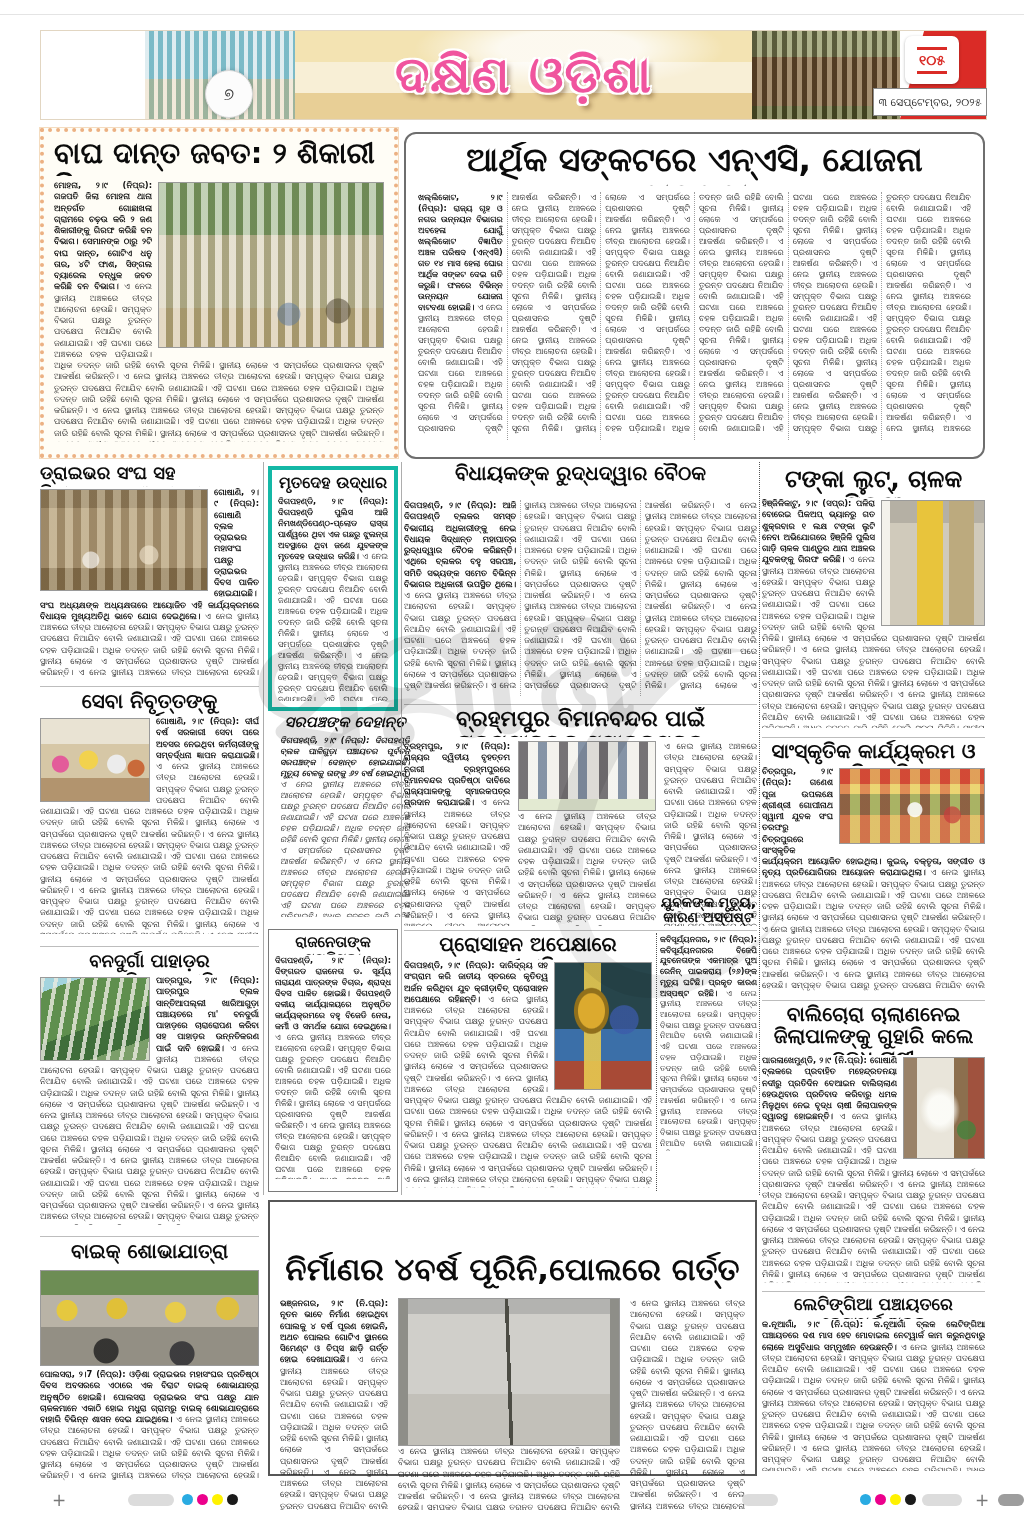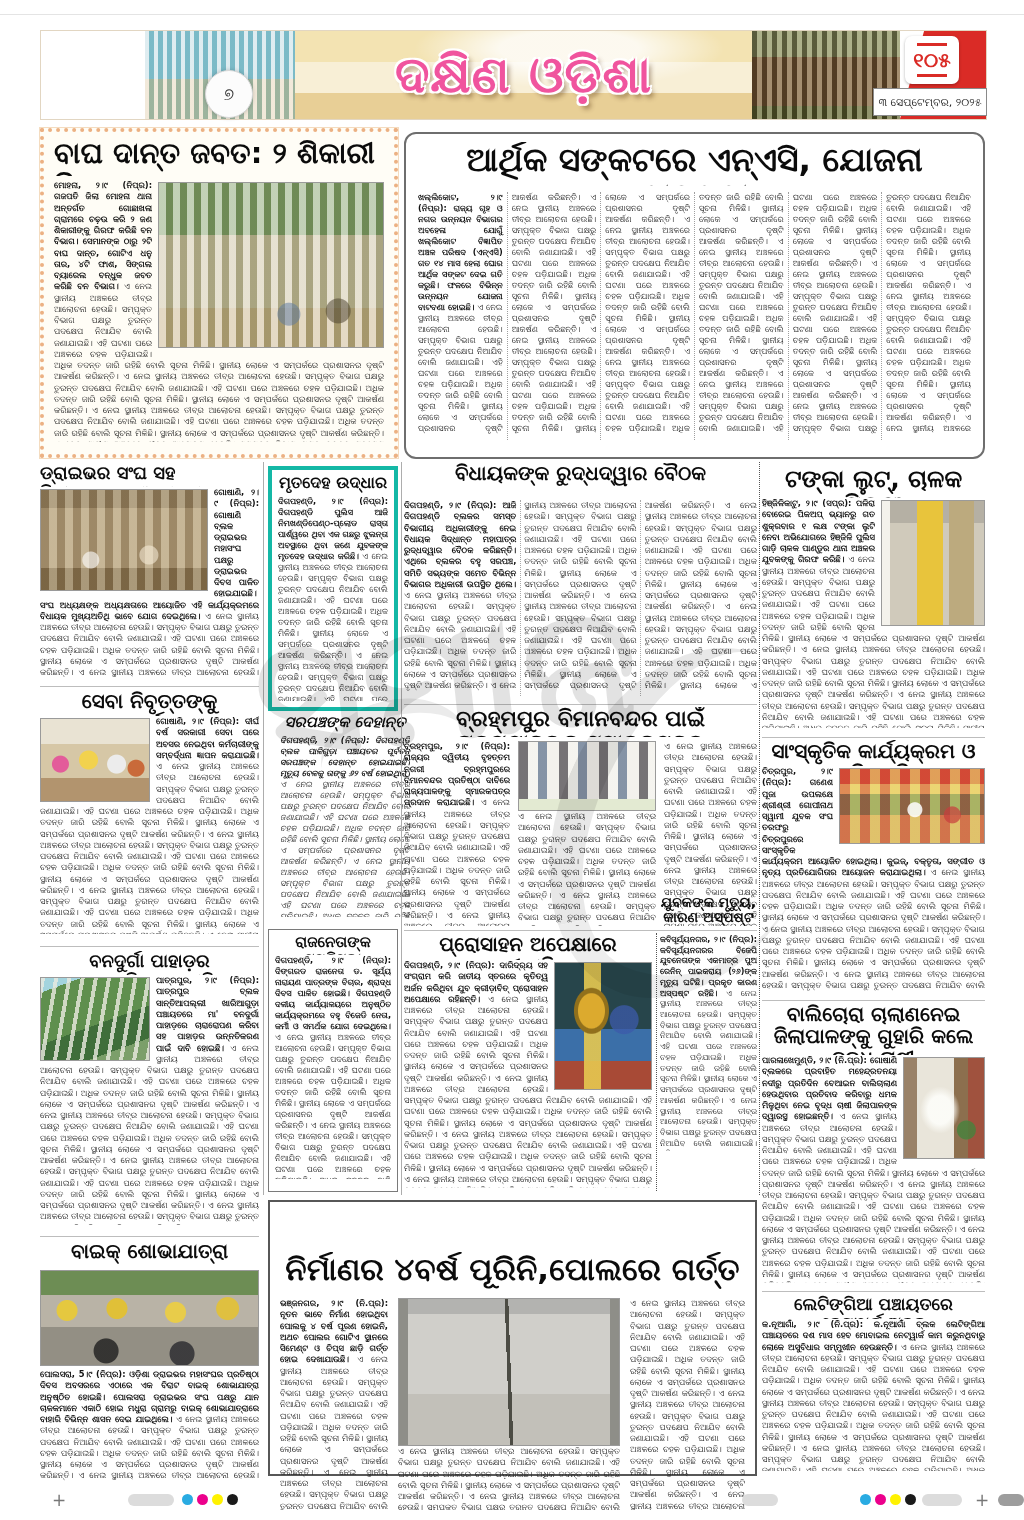--- a/index.html
+++ b/index.html
@@ -23,21 +23,21 @@
      repeating-linear-gradient(90deg, rgba(60,40,20,.55) 0 5px, rgba(220,200,170,.5) 5px 10px),
      linear-gradient(180deg,#7e9a6b 0 30%,#6d5435 30% 85%,#49622f 85%);}
   .m-red{width:86px;height:100%;background:#da2b26;clip-path:polygon(28% 0,100% 0,100% 100%,0 100%);}
   .m-title{font-size:50px;font-weight:bold;letter-spacing:1px;line-height:1;
      text-shadow:-2px -2px 0 #fff,2px -2px 0 #fff,-2px 2px 0 #fff,2px 2px 0 #fff,4px 5px 5px rgba(70,35,0,.45);}
   .page-circle{left:205px;top:70px;width:46px;height:46px;border-radius:50%;background:#fcfcfc;
      border:1px solid #d8d8d8;display:flex;align-items:center;justify-content:center;
      font-size:17px;color:#333;box-shadow:0 0 4px rgba(0,0,0,.2);}
   .logo-box{left:905px;top:36px;width:54px;height:48px;background:#fff;border-radius:7px;
      display:flex;flex-direction:column;align-items:center;justify-content:center;box-shadow:0 1px 3px rgba(0,0,0,.3);}
-  .logo-num{font-weight:bold;font-size:20px;}
+  .logo-num{font-weight:bold;font-size:14px;}
   .logo-bar{width:30px;height:3px;background:#da2b26;margin:2px 0;}
   .date-box{left:873px;top:88px;width:112px;height:26px;background:#fff;border:1px solid #8a8a8a;
      display:flex;align-items:center;justify-content:center;font-size:11px;color:#222;}
   .hairline-top{left:0;top:14px;width:1024px;height:1px;background:#e4e4e4;}
   
   .head{font-weight:bold;color:#0b0b0b;line-height:1.1;overflow:hidden;}
   .center{text-align:center;}
   .body{font-size:8.4px;line-height:1.34;text-align:justify;color:#262626;overflow:hidden;word-break:break-word;}
   .open{font-weight:bold;color:#111;}
   .photo{border:1px solid #9a9a9a;box-sizing:border-box;}
@@ -269,21 +269,21 @@
       <div class="photo p-hill fl"></div>
       <span class="open">ପାତ୍ରପୁର, ୨।୯ (ନିପ୍ର): ପାତ୍ରପୁର ବ୍ଲକ ସାନ୍ତିଆପଲ୍ଲୀ ଖାରିଆଗୁଡ଼ା ପଞ୍ଚାୟତରେ ମା' ବନଦୁର୍ଗା ପାହାଡ଼ରେ ଚାରାରୋପଣ କରିବା ସହ ପାହାଡ଼ର ଉନ୍ନତିକରଣ ପାଇଁ ଦାବି ହୋଇଛି।</span>
       <span>ଏ ନେଇ ସ୍ଥାନୀୟ ଅଞ୍ଚଳରେ ତୀବ୍ର ଆଲୋଚନା ହେଉଛି। ସମ୍ପୃକ୍ତ ବିଭାଗ ପକ୍ଷରୁ ତୁରନ୍ତ ପଦକ୍ଷେପ ନିଆଯିବ ବୋଲି ଜଣାଯାଇଛି। ଏହି ଘଟଣା ପରେ ଅଞ୍ଚଳରେ ଚହଳ ପଡ଼ିଯାଇଛି। ଅଧିକ ତଦନ୍ତ ଜାରି ରହିଛି ବୋଲି ସୂଚନା ମିଳିଛି। ସ୍ଥାନୀୟ ଲୋକେ ଏ ସମ୍ପର୍କରେ ପ୍ରଶାସନର ଦୃଷ୍ଟି ଆକର୍ଷଣ କରିଛନ୍ତି। ଏ ନେଇ ସ୍ଥାନୀୟ ଅଞ୍ଚଳରେ ତୀବ୍ର ଆଲୋଚନା ହେଉଛି। ସମ୍ପୃକ୍ତ ବିଭାଗ ପକ୍ଷରୁ ତୁରନ୍ତ ପଦକ୍ଷେପ ନିଆଯିବ ବୋଲି ଜଣାଯାଇଛି। ଏହି ଘଟଣା ପରେ ଅଞ୍ଚଳରେ ଚହଳ ପଡ଼ିଯାଇଛି। ଅଧିକ ତଦନ୍ତ ଜାରି ରହିଛି ବୋଲି ସୂଚନା ମିଳିଛି। ସ୍ଥାନୀୟ ଲୋକେ ଏ ସମ୍ପର୍କରେ ପ୍ରଶାସନର ଦୃଷ୍ଟି ଆକର୍ଷଣ କରିଛନ୍ତି। ଏ ନେଇ ସ୍ଥାନୀୟ ଅଞ୍ଚଳରେ ତୀବ୍ର ଆଲୋଚନା ହେଉଛି। ସମ୍ପୃକ୍ତ ବିଭାଗ ପକ୍ଷରୁ ତୁରନ୍ତ ପଦକ୍ଷେପ ନିଆଯିବ ବୋଲି ଜଣାଯାଇଛି। ଏହି ଘଟଣା ପରେ ଅଞ୍ଚଳରେ ଚହଳ ପଡ଼ିଯାଇଛି। ଅଧିକ ତଦନ୍ତ ଜାରି ରହିଛି ବୋଲି ସୂଚନା ମିଳିଛି। ସ୍ଥାନୀୟ ଲୋକେ ଏ ସମ୍ପର୍କରେ ପ୍ରଶାସନର ଦୃଷ୍ଟି ଆକର୍ଷଣ କରିଛନ୍ତି। ଏ ନେଇ ସ୍ଥାନୀୟ ଅଞ୍ଚଳରେ ତୀବ୍ର ଆଲୋଚନା ହେଉଛି। ସମ୍ପୃକ୍ତ ବିଭାଗ ପକ୍ଷରୁ ତୁରନ୍ତ ପଦକ୍ଷେପ ନିଆଯିବ ବୋଲି ଜଣାଯାଇଛି। ଏହି ଘଟଣା ପରେ ଅଞ୍ଚଳରେ ଚହଳ ପଡ଼ିଯାଇଛି। ଅଧିକ ତଦନ୍ତ ଜାରି ରହିଛି ବୋଲି ସୂଚନା ମିଳିଛି। ସ୍ଥାନୀୟ ଲୋକେ ଏ ସମ୍ପର୍କରେ ପ୍ରଶାସନର ଦୃଷ୍ଟି ଆକର୍ଷଣ କରିଛନ୍ତି। ଏ ନେଇ ସ୍ଥାନୀୟ ଅଞ୍ଚଳରେ ତୀବ୍ର ଆଲୋଚନା ହେଉଛି। ସମ୍ପୃକ୍ତ ବିଭାଗ ପକ୍ଷରୁ ତୁରନ୍ତ ପଦକ୍ଷେପ ନିଆଯିବ ବୋଲି ଜଣାଯାଇଛି। ଏହି ଘଟଣା ପରେ ଅଞ୍ଚଳରେ ଚହଳ ପଡ଼ିଯାଇଛି। ଅଧିକ ତଦନ୍ତ ଜାରି ରହିଛି ବୋଲି ସୂଚନା ମିଳିଛି। ସ୍ଥାନୀୟ ଲୋକେ ଏ ସମ୍ପର୍କରେ ପ୍ରଶାସନର ଦୃଷ୍ଟି ଆକର୍ଷଣ କରିଛନ୍ତି। ଏ ନେଇ ସ୍ଥାନୀୟ ଅଞ୍ଚଳରେ ତୀବ୍ର ଆଲୋଚନା ହେଉଛି। ସମ୍ପୃକ୍ତ ବିଭାଗ ପକ୍ଷରୁ ତୁରନ୍ତ ପଦକ୍ଷେପ ନିଆଯିବ ବୋଲି ଜଣାଯାଇଛି। ଏହି ଘଟଣା ପରେ ଅଞ୍ଚଳରେ ଚହଳ ପଡ଼ିଯାଇଛି। ଅଧିକ ତଦନ୍ତ ଜାରି ରହିଛି ବୋଲି ସୂଚନା ମିଳିଛି। ସ୍ଥାନୀୟ ଲୋକେ ଏ ସମ୍ପର୍କରେ ପ୍ରଶାସନର ଦୃଷ୍ଟି ଆକର୍ଷଣ କରିଛନ୍ତି। ଏ ନେଇ ସ୍ଥାନୀୟ ଅଞ୍ଚଳରେ ତୀବ୍ର ଆଲୋଚନା ହେଉଛି। ସମ୍ପୃକ୍ତ ବିଭାଗ ପକ୍ଷରୁ ତୁରନ୍ତ ପଦକ୍ଷେପ ନିଆଯିବ ବୋଲି ଜଣାଯାଇଛି। ଏହି ଘଟଣା ପରେ ଅଞ୍ଚଳରେ ଚହଳ ପଡ଼ିଯାଇଛି। ଅଧିକ ତଦନ୍ତ ଜାରି ରହିଛି ବୋଲି ସୂଚନା ମିଳିଛି। ସ୍ଥାନୀୟ ଲୋକେ ଏ ସମ୍ପର୍କରେ ପ୍ରଶାସନର ଦୃଷ୍ଟି ଆକର୍ଷଣ କରିଛନ୍ତି। ଏ ନେଇ ସ୍ଥାନୀୟ ଅଞ୍ଚଳରେ ତୀବ୍ର ଆଲୋଚନା ହେଉଛି। ସମ୍ପୃକ୍ତ ବିଭାଗ ପକ୍ଷରୁ ତୁରନ୍ତ ପଦକ୍ଷେପ ନିଆଯିବ ବୋଲି ଜଣାଯାଇଛି। ଏହି ଘଟଣା ପରେ ଅଞ୍ଚଳରେ ଚହଳ ପଡ଼ିଯାଇଛି। ଅଧିକ ତଦନ୍ତ ଜାରି ରହିଛି ବୋଲି ସୂଚନା ମିଳିଛି। ସ୍ଥାନୀୟ ଲୋକେ ଏ ସମ୍ପର୍କରେ ପ୍ରଶାସନର ଦୃଷ୍ଟି ଆକର୍ଷଣ କରିଛନ୍ତି।</span>
     </div>
   </div>
 
   <div class="abs" id="a9">
     <div class="head center">ବାଇକ୍ ଶୋଭାଯାତ୍ରା</div>
     <div class="photo p-bike" style="margin:3px 0;"></div>
     <div class="body">
-      <span class="open">ପୋଲସରା, 5।୯ (ନିପ୍ର): ଓଡ଼ିଶା ଡ୍ରାଇଭର ମହାସଂଘର ପ୍ରତିଷ୍ଠା ଦିବସ ଅବସରରେ ଏଠାରେ ଏକ ବିରାଟ ବାଇକ୍ ଶୋଭାଯାତ୍ରା ଅନୁଷ୍ଠିତ ହୋଇଛି। ପୋଲସରା ଡ୍ରାଇଭର ସଂଘ ପକ୍ଷରୁ ଯାନ ଚାଳକମାନେ ଏକାଠି ହୋଇ ମଧୁରା ଗ୍ରାମରୁ ବାଇକ୍ ଶୋଭାଯାତ୍ରାରେ ବାହାରି ବିଭିନ୍ନ ଶାସନ ଦେଇ ଯାଇଥିଲେ।</span>
+      <span class="open">ପୋଲସରା, ୨।7 (ନିପ୍ର): ଓଡ଼ିଶା ଡ୍ରାଇଭର ମହାସଂଘର ପ୍ରତିଷ୍ଠା ଦିବସ ଅବସରରେ ଏଠାରେ ଏକ ବିରାଟ ବାଇକ୍ ଶୋଭାଯାତ୍ରା ଅନୁଷ୍ଠିତ ହୋଇଛି। ପୋଲସରା ଡ୍ରାଇଭର ସଂଘ ପକ୍ଷରୁ ଯାନ ଚାଳକମାନେ ଏକାଠି ହୋଇ ମଧୁରା ଗ୍ରାମରୁ ବାଇକ୍ ଶୋଭାଯାତ୍ରାରେ ବାହାରି ବିଭିନ୍ନ ଶାସନ ଦେଇ ଯାଇଥିଲେ।</span>
       <span>ଏ ନେଇ ସ୍ଥାନୀୟ ଅଞ୍ଚଳରେ ତୀବ୍ର ଆଲୋଚନା ହେଉଛି। ସମ୍ପୃକ୍ତ ବିଭାଗ ପକ୍ଷରୁ ତୁରନ୍ତ ପଦକ୍ଷେପ ନିଆଯିବ ବୋଲି ଜଣାଯାଇଛି। ଏହି ଘଟଣା ପରେ ଅଞ୍ଚଳରେ ଚହଳ ପଡ଼ିଯାଇଛି। ଅଧିକ ତଦନ୍ତ ଜାରି ରହିଛି ବୋଲି ସୂଚନା ମିଳିଛି। ସ୍ଥାନୀୟ ଲୋକେ ଏ ସମ୍ପର୍କରେ ପ୍ରଶାସନର ଦୃଷ୍ଟି ଆକର୍ଷଣ କରିଛନ୍ତି। ଏ ନେଇ ସ୍ଥାନୀୟ ଅଞ୍ଚଳରେ ତୀବ୍ର ଆଲୋଚନା ହେଉଛି। ସମ୍ପୃକ୍ତ ବିଭାଗ ପକ୍ଷରୁ ତୁରନ୍ତ ପଦକ୍ଷେପ ନିଆଯିବ ବୋଲି ଜଣାଯାଇଛି। ଏହି ଘଟଣା ପରେ ଅଞ୍ଚଳରେ ଚହଳ ପଡ଼ିଯାଇଛି। ଅଧିକ ତଦନ୍ତ ଜାରି ରହିଛି ବୋଲି ସୂଚନା ମିଳିଛି। ସ୍ଥାନୀୟ ଲୋକେ ଏ ସମ୍ପର୍କରେ ପ୍ରଶାସନର ଦୃଷ୍ଟି ଆକର୍ଷଣ କରିଛନ୍ତି। ଏ ନେଇ ସ୍ଥାନୀୟ ଅଞ୍ଚଳରେ ତୀବ୍ର ଆଲୋଚନା ହେଉଛି। ସମ୍ପୃକ୍ତ ବିଭାଗ ପକ୍ଷରୁ ତୁରନ୍ତ ପଦକ୍ଷେପ ନିଆଯିବ ବୋଲି ଜଣାଯାଇଛି। ଏହି ଘଟଣା ପରେ ଅଞ୍ଚଳରେ ଚହଳ ପଡ଼ିଯାଇଛି। ଅଧିକ ତଦନ୍ତ ଜାରି ରହିଛି ବୋଲି ସୂଚନା ମିଳିଛି। ସ୍ଥାନୀୟ ଲୋକେ ଏ ସମ୍ପର୍କରେ ପ୍ରଶାସନର ଦୃଷ୍ଟି ଆକର୍ଷଣ କରିଛନ୍ତି। ଏ ନେଇ ସ୍ଥାନୀୟ ଅଞ୍ଚଳରେ ତୀବ୍ର ଆଲୋଚନା ହେଉଛି। ସମ୍ପୃକ୍ତ ବିଭାଗ ପକ୍ଷରୁ ତୁରନ୍ତ ପଦକ୍ଷେପ ନିଆଯିବ ବୋଲି ଜଣାଯାଇଛି। ଏହି ଘଟଣା ପରେ ଅଞ୍ଚଳରେ ଚହଳ ପଡ଼ିଯାଇଛି। ଅଧିକ ତଦନ୍ତ ଜାରି ରହିଛି ବୋଲି ସୂଚନା ମିଳିଛି। ସ୍ଥାନୀୟ ଲୋକେ ଏ ସମ୍ପର୍କରେ ପ୍ରଶାସନର ଦୃଷ୍ଟି ଆକର୍ଷଣ କରିଛନ୍ତି।</span>
     </div>
   </div>
 
   <div class="abs" id="a10">
     <div class="head center">ବିଧାୟକଙ୍କ ରୁଦ୍ଧଦ୍ୱାର ବୈଠକ</div>
     <div class="body">
       <span class="open">ଦିଗପହଣ୍ଡି, ୨।୯ (ନିପ୍ର): ଆଜି ଦିଗପହଣ୍ଡି ବ୍ଲକର ସମସ୍ତ ବିଭାଗୀୟ ଅଧିକାରୀଙ୍କୁ ନେଇ ବିଧାୟକ ସିଦ୍ଧାନ୍ତ ମହାପାତ୍ର ରୁଦ୍ଧଦ୍ୱାର ବୈଠକ କରିଛନ୍ତି। ଏଥିରେ ବ୍ଲକର ବହୁ ସରପଞ୍ଚ, ସମିତି ସଭ୍ୟଙ୍କ ସମେତ ବିଭିନ୍ନ ବିଭାଗର ଅଧିକାରୀ ଉପସ୍ଥିତ ଥିଲେ।</span>
       <span>ଏ ନେଇ ସ୍ଥାନୀୟ ଅଞ୍ଚଳରେ ତୀବ୍ର ଆଲୋଚନା ହେଉଛି। ସମ୍ପୃକ୍ତ ବିଭାଗ ପକ୍ଷରୁ ତୁରନ୍ତ ପଦକ୍ଷେପ ନିଆଯିବ ବୋଲି ଜଣାଯାଇଛି। ଏହି ଘଟଣା ପରେ ଅଞ୍ଚଳରେ ଚହଳ ପଡ଼ିଯାଇଛି। ଅଧିକ ତଦନ୍ତ ଜାରି ରହିଛି ବୋଲି ସୂଚନା ମିଳିଛି। ସ୍ଥାନୀୟ ଲୋକେ ଏ ସମ୍ପର୍କରେ ପ୍ରଶାସନର ଦୃଷ୍ଟି ଆକର୍ଷଣ କରିଛନ୍ତି। ଏ ନେଇ ସ୍ଥାନୀୟ ଅଞ୍ଚଳରେ ତୀବ୍ର ଆଲୋଚନା ହେଉଛି। ସମ୍ପୃକ୍ତ ବିଭାଗ ପକ୍ଷରୁ ତୁରନ୍ତ ପଦକ୍ଷେପ ନିଆଯିବ ବୋଲି ଜଣାଯାଇଛି। ଏହି ଘଟଣା ପରେ ଅଞ୍ଚଳରେ ଚହଳ ପଡ଼ିଯାଇଛି। ଅଧିକ ତଦନ୍ତ ଜାରି ରହିଛି ବୋଲି ସୂଚନା ମିଳିଛି। ସ୍ଥାନୀୟ ଲୋକେ ଏ ସମ୍ପର୍କରେ ପ୍ରଶାସନର ଦୃଷ୍ଟି ଆକର୍ଷଣ କରିଛନ୍ତି। ଏ ନେଇ ସ୍ଥାନୀୟ ଅଞ୍ଚଳରେ ତୀବ୍ର ଆଲୋଚନା ହେଉଛି। ସମ୍ପୃକ୍ତ ବିଭାଗ ପକ୍ଷରୁ ତୁରନ୍ତ ପଦକ୍ଷେପ ନିଆଯିବ ବୋଲି ଜଣାଯାଇଛି। ଏହି ଘଟଣା ପରେ ଅଞ୍ଚଳରେ ଚହଳ ପଡ଼ିଯାଇଛି। ଅଧିକ ତଦନ୍ତ ଜାରି ରହିଛି ବୋଲି ସୂଚନା ମିଳିଛି। ସ୍ଥାନୀୟ ଲୋକେ ଏ ସମ୍ପର୍କରେ ପ୍ରଶାସନର ଦୃଷ୍ଟି ଆକର୍ଷଣ କରିଛନ୍ତି। ଏ ନେଇ ସ୍ଥାନୀୟ ଅଞ୍ଚଳରେ ତୀବ୍ର ଆଲୋଚନା ହେଉଛି। ସମ୍ପୃକ୍ତ ବିଭାଗ ପକ୍ଷରୁ ତୁରନ୍ତ ପଦକ୍ଷେପ ନିଆଯିବ ବୋଲି ଜଣାଯାଇଛି। ଏହି ଘଟଣା ପରେ ଅଞ୍ଚଳରେ ଚହଳ ପଡ଼ିଯାଇଛି। ଅଧିକ ତଦନ୍ତ ଜାରି ରହିଛି ବୋଲି ସୂଚନା ମିଳିଛି। ସ୍ଥାନୀୟ ଲୋକେ ଏ ସମ୍ପର୍କରେ ପ୍ରଶାସନର ଦୃଷ୍ଟି ଆକର୍ଷଣ କରିଛନ୍ତି। ଏ ନେଇ ସ୍ଥାନୀୟ ଅଞ୍ଚଳରେ ତୀବ୍ର ଆଲୋଚନା ହେଉଛି। ସମ୍ପୃକ୍ତ ବିଭାଗ ପକ୍ଷରୁ ତୁରନ୍ତ ପଦକ୍ଷେପ ନିଆଯିବ ବୋଲି ଜଣାଯାଇଛି। ଏହି ଘଟଣା ପରେ ଅଞ୍ଚଳରେ ଚହଳ ପଡ଼ିଯାଇଛି। ଅଧିକ ତଦନ୍ତ ଜାରି ରହିଛି ବୋଲି ସୂଚନା ମିଳିଛି। ସ୍ଥାନୀୟ ଲୋକେ ଏ ସମ୍ପର୍କରେ ପ୍ରଶାସନର ଦୃଷ୍ଟି ଆକର୍ଷଣ କରିଛନ୍ତି। ଏ ନେଇ ସ୍ଥାନୀୟ ଅଞ୍ଚଳରେ ତୀବ୍ର ଆଲୋଚନା ହେଉଛି। ସମ୍ପୃକ୍ତ ବିଭାଗ ପକ୍ଷରୁ ତୁରନ୍ତ ପଦକ୍ଷେପ ନିଆଯିବ ବୋଲି ଜଣାଯାଇଛି। ଏହି ଘଟଣା ପରେ ଅଞ୍ଚଳରେ ଚହଳ ପଡ଼ିଯାଇଛି। ଅଧିକ ତଦନ୍ତ ଜାରି ରହିଛି ବୋଲି ସୂଚନା ମିଳିଛି। ସ୍ଥାନୀୟ ଲୋକେ ଏ ସମ୍ପର୍କରେ ପ୍ରଶାସନର ଦୃଷ୍ଟି ଆକର୍ଷଣ କରିଛନ୍ତି। ଏ ନେଇ ସ୍ଥାନୀୟ ଅଞ୍ଚଳରେ ତୀବ୍ର ଆଲୋଚନା ହେଉଛି। ସମ୍ପୃକ୍ତ ବିଭାଗ ପକ୍ଷରୁ ତୁରନ୍ତ ପଦକ୍ଷେପ ନିଆଯିବ ବୋଲି ଜଣାଯାଇଛି। ଏହି ଘଟଣା ପରେ ଅଞ୍ଚଳରେ ଚହଳ ପଡ଼ିଯାଇଛି। ଅଧିକ ତଦନ୍ତ ଜାରି ରହିଛି ବୋଲି ସୂଚନା ମିଳିଛି। ସ୍ଥାନୀୟ ଲୋକେ ଏ ସମ୍ପର୍କରେ ପ୍ରଶାସନର ଦୃଷ୍ଟି ଆକର୍ଷଣ କରିଛନ୍ତି। ଏ ନେଇ ସ୍ଥାନୀୟ ଅଞ୍ଚଳରେ ତୀବ୍ର ଆଲୋଚନା ହେଉଛି। ସମ୍ପୃକ୍ତ ବିଭାଗ ପକ୍ଷରୁ ତୁରନ୍ତ ପଦକ୍ଷେପ ନିଆଯିବ ବୋଲି ଜଣାଯାଇଛି। ଏହି ଘଟଣା ପରେ ଅଞ୍ଚଳରେ ଚହଳ ପଡ଼ିଯାଇଛି। ଅଧିକ ତଦନ୍ତ ଜାରି ରହିଛି ବୋଲି ସୂଚନା ମିଳିଛି। ସ୍ଥାନୀୟ ଲୋକେ ଏ ସମ୍ପର୍କରେ ପ୍ରଶାସନର ଦୃଷ୍ଟି ଆକର୍ଷଣ କରିଛନ୍ତି। ଏ ନେଇ ସ୍ଥାନୀୟ ଅଞ୍ଚଳରେ ତୀବ୍ର ଆଲୋଚନା ହେଉଛି। ସମ୍ପୃକ୍ତ ବିଭାଗ ପକ୍ଷରୁ ତୁରନ୍ତ ପଦକ୍ଷେପ ନିଆଯିବ ବୋଲି ଜଣାଯାଇଛି। ଏହି ଘଟଣା ପରେ ଅଞ୍ଚଳରେ ଚହଳ ପଡ଼ିଯାଇଛି। ଅଧିକ ତଦନ୍ତ ଜାରି ରହିଛି ବୋଲି ସୂଚନା ମିଳିଛି। ସ୍ଥାନୀୟ ଲୋକେ ଏ ସମ୍ପର୍କରେ ପ୍ରଶାସନର ଦୃଷ୍ଟି ଆକର୍ଷଣ କରିଛନ୍ତି।</span>
     </div>

